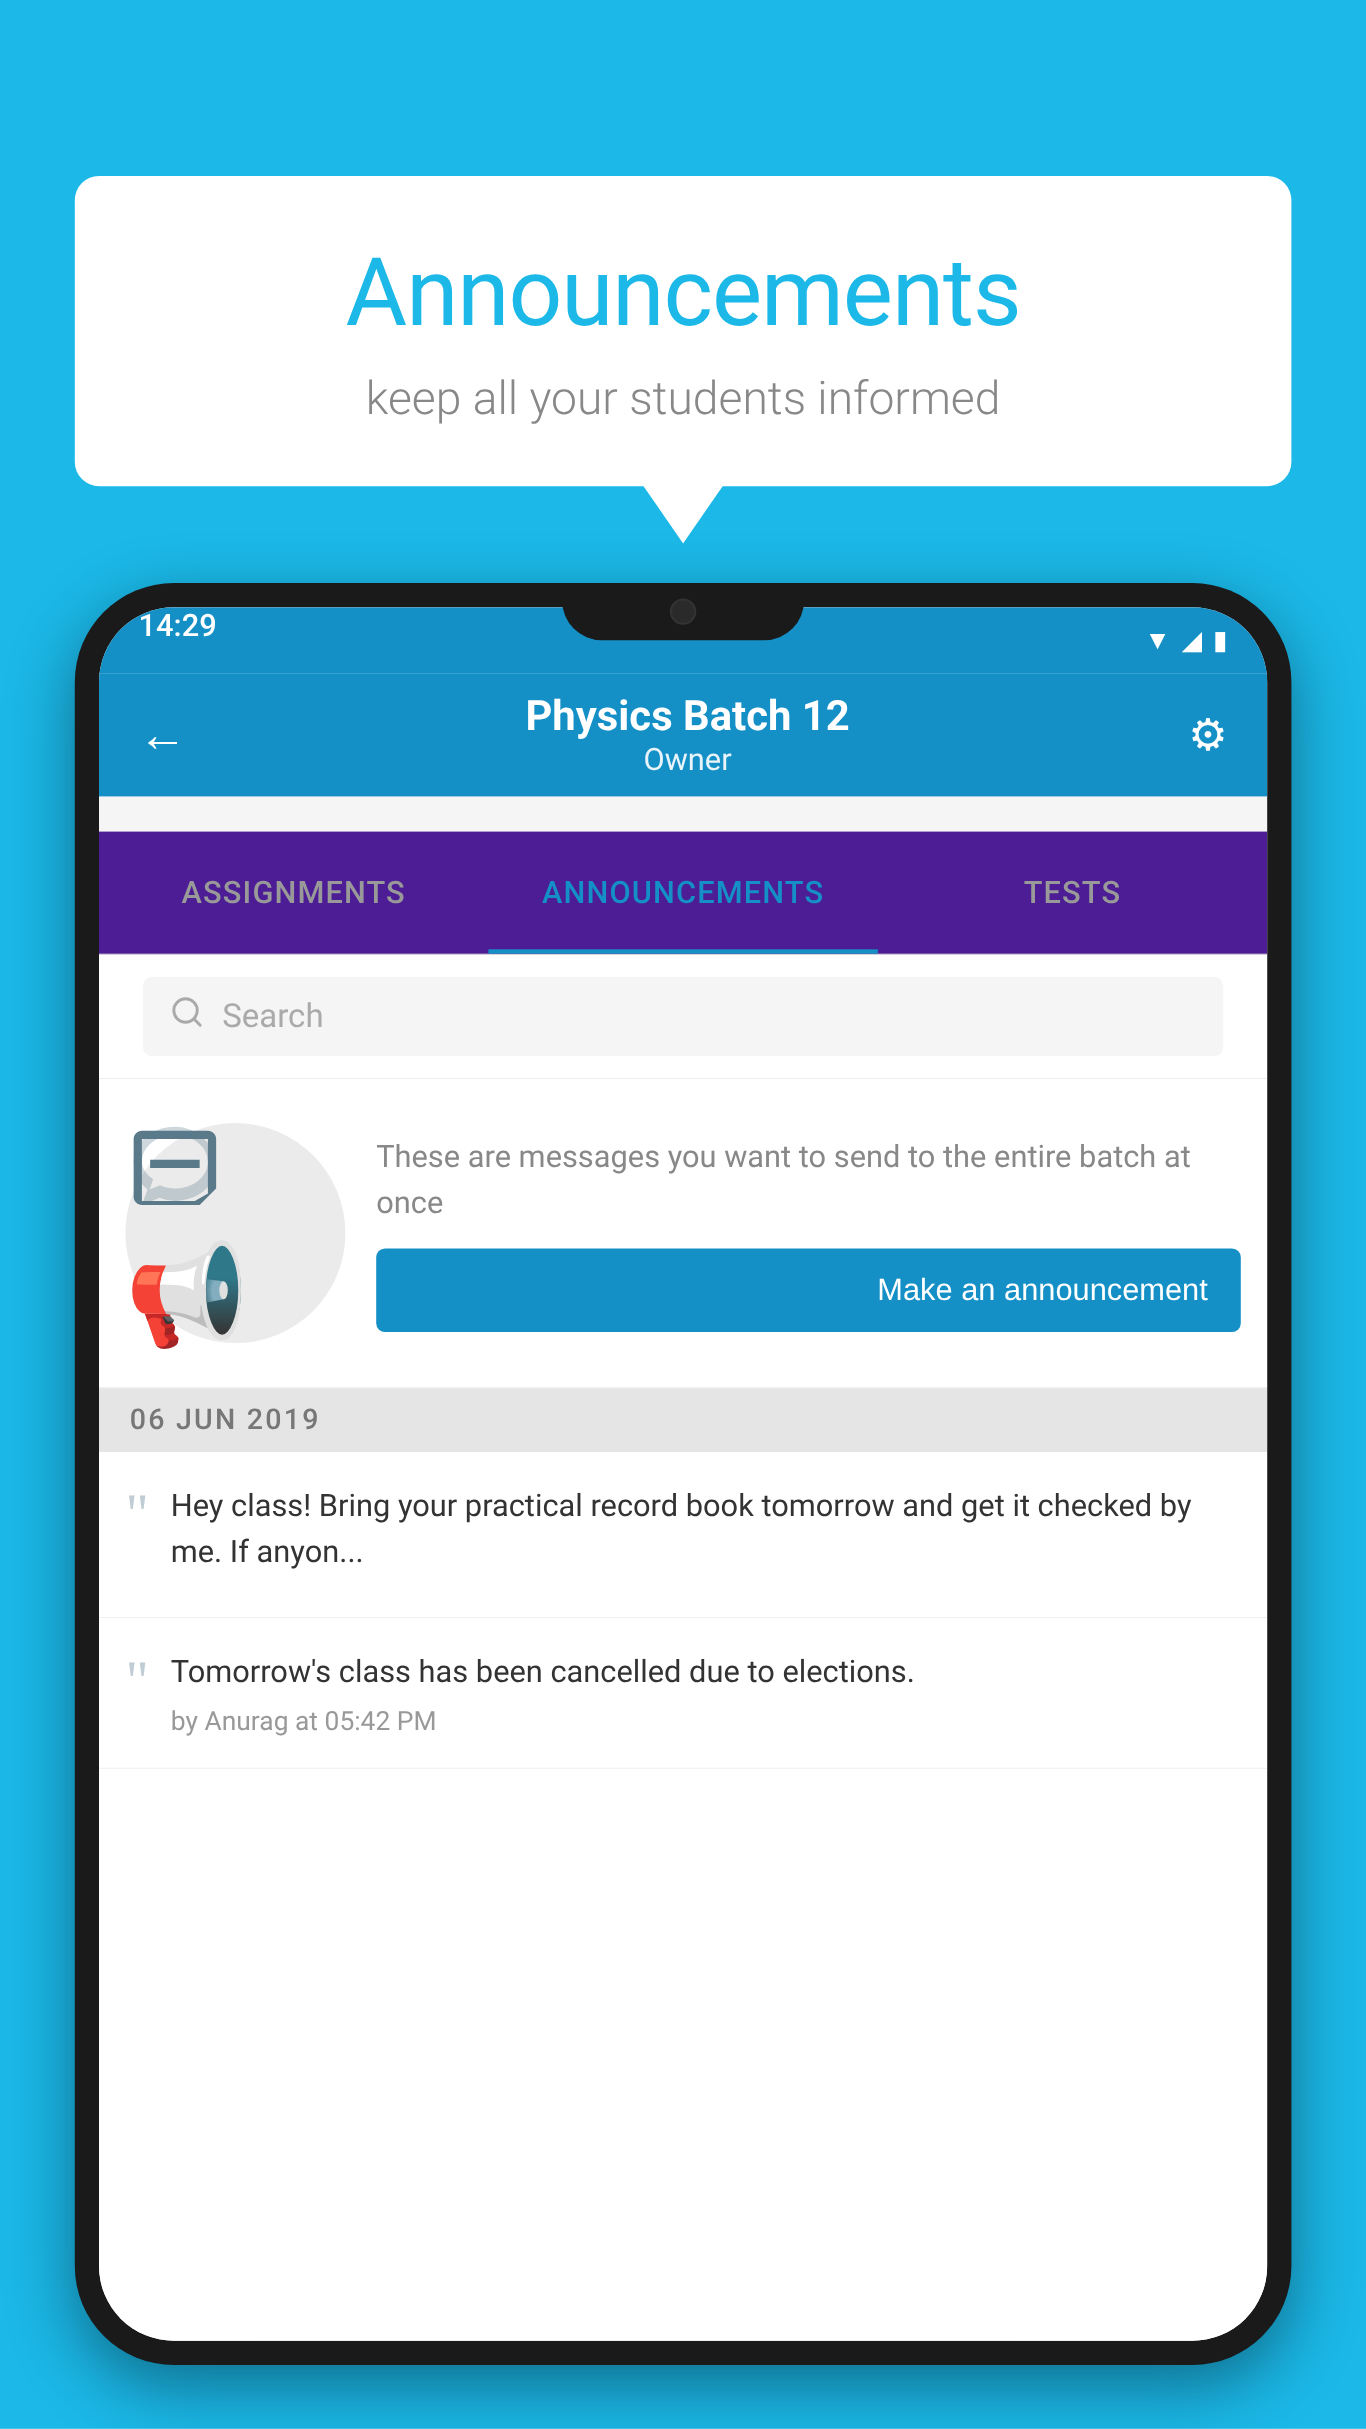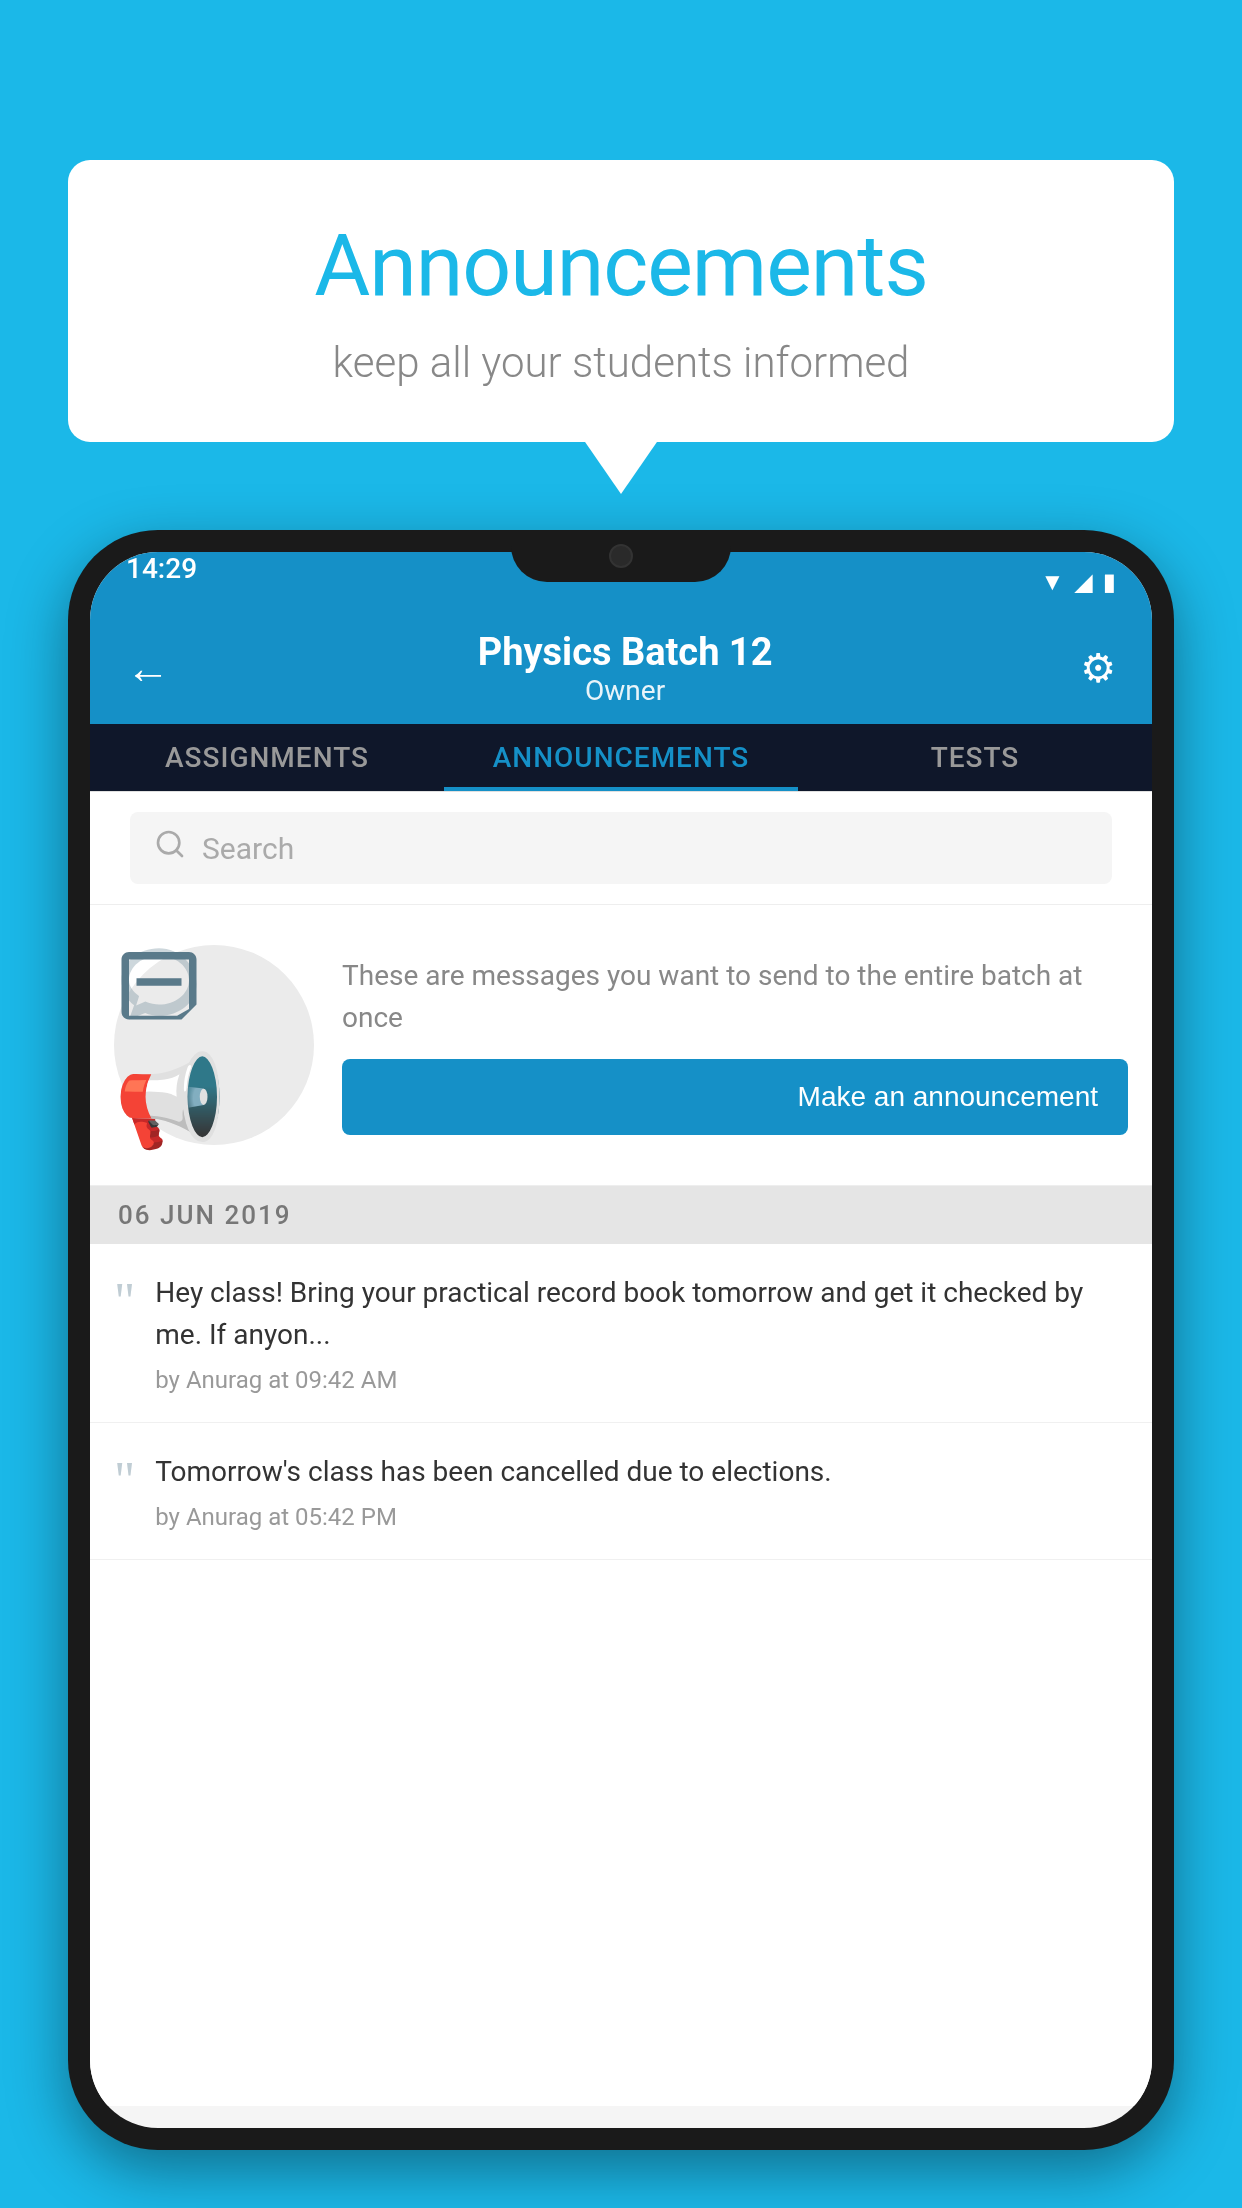--- a/index.html
+++ b/index.html
@@ -169,24 +169,25 @@
     }
 
     .app-bar-settings {
       color: white;
       font-size: 40px;
       cursor: pointer;
     }
 
     
     .tabs-bar {
-      background: #0f172a;
+      background: #4c1d95;
       display: flex;
       border-bottom: 1px solid #e0e0e0;
-      height: 68px;
+      height: 112px;
+      margin-top: 32px;
     }
 
     .tab-item {
       flex: 1;
       display: flex;
       align-items: center;
       justify-content: center;
       font-size: 28px;
       font-weight: 500;
       color: #999;
@@ -420,21 +421,20 @@
             <button class="make-announcement-btn">Make an announcement</button>
           </div>
         </div>
 
         <div class="date-divider">06  JUN  2019</div>
 
         <div class="announcement-item">
           <div class="quote-icon">"</div>
           <div class="announcement-content">
             <p class="announcement-text">Hey class! Bring your practical record book tomorrow and get it checked by me. If anyon...</p>
-            <p class="announcement-meta">by Anurag at 09:42 AM</p>
           </div>
         </div>
 
 
         <div class="announcement-item">
           <div class="quote-icon">"</div>
           <div class="announcement-content">
             <p class="announcement-text">Tomorrow's class has been cancelled due to elections.</p>
             <p class="announcement-meta">by Anurag at 05:42 PM</p>
           </div>

